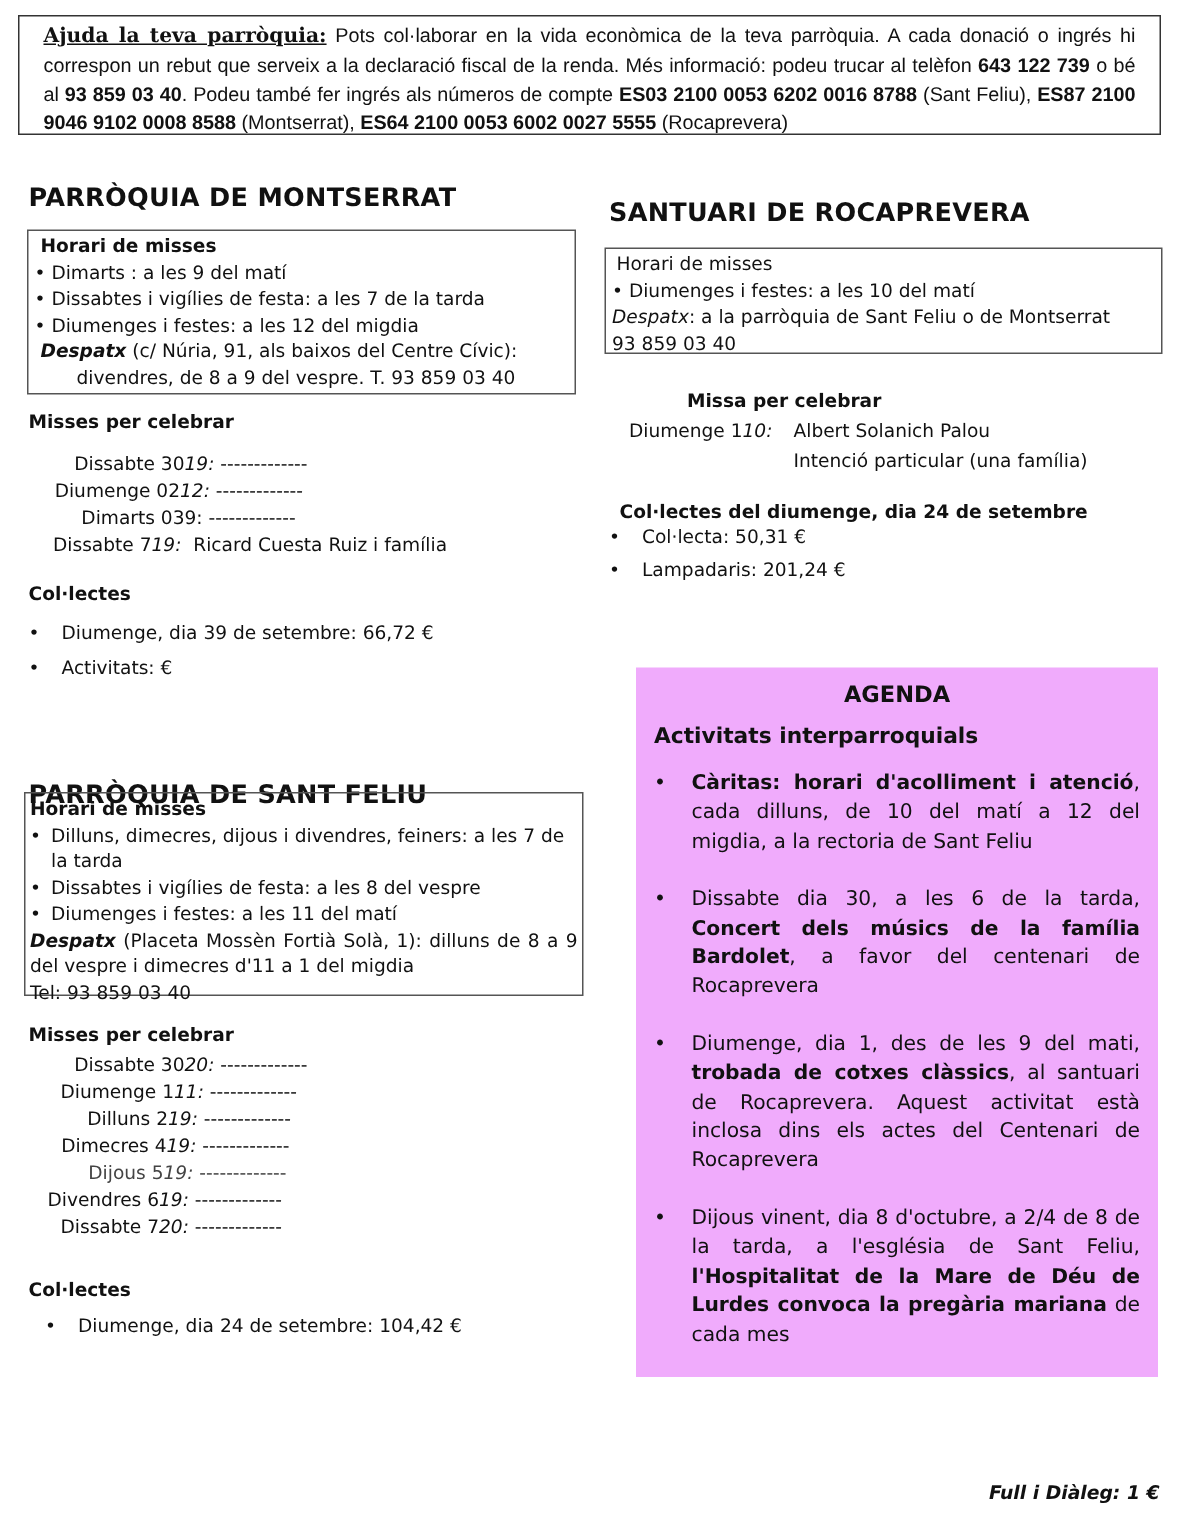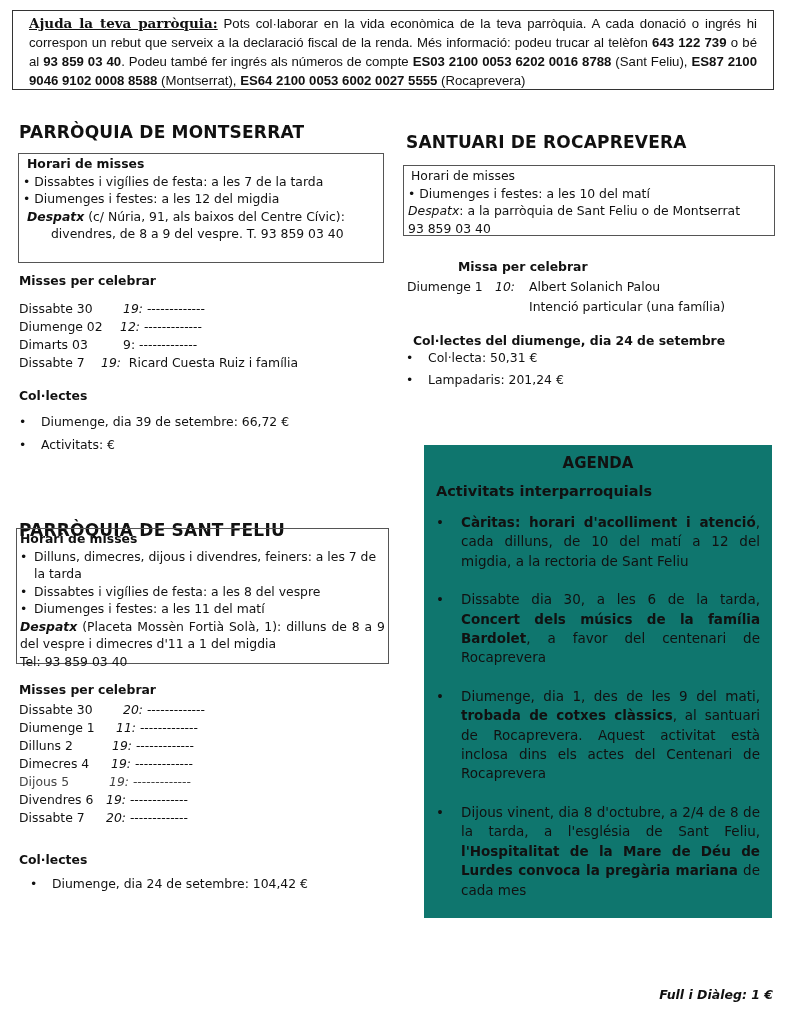--- a/index.html
+++ b/index.html
@@ -11,21 +11,21 @@
             text-align:justify; }
   .topbox b { font-weight:bold; }
   .topbox .lead { font-family:"DejaVu Serif", serif; font-weight:bold; font-size:13.5px; text-decoration:underline; }
   .h1 { font-family:"DejaVu Sans", sans-serif; font-weight:bold; font-size:17px; letter-spacing:0.2px; }
   .sched { border:1px solid #555; box-sizing:border-box; font-size:12.4px; line-height:17.5px; padding:1px 4px; }
   .sched .ttl { font-weight:bold; }
   .sched .bul::before { content:"• "; }
   .h3 { font-weight:bold; font-size:12.4px; }
   .txt { font-size:12.4px; line-height:18px; }
   .row { display:flex; white-space:pre; }
-  .row .d { display:inline-block; }
+  .row .d { display:inline-block;text-align:right; }
   .row .t { font-style:italic; display:inline-block; }
   .bl { display:flex; }
   .bl .dot { width:22px; flex:none; }
   .agenda { left:424px; top:445px; width:348px; height:473px; background:#dfe8e4; box-sizing:border-box; padding:8px 12px 0 12px; }
   .agenda .at { text-align:center; font-weight:bold; font-size:15px; margin-top:1px; }
   .agenda .as { font-weight:bold; font-size:14.5px; margin-top:11px; }
   .agenda ul { list-style:none; margin:14px 0 0 0; padding:0; }
   .agenda li { display:flex; font-size:13.5px; line-height:19.4px; margin-bottom:19px; }
   .agenda li .dot { width:25px; flex:none; }
   .agenda li .body { text-align:justify; flex:1; }
@@ -34,20 +34,21 @@
 </head>
 <body>
 
 <div class="abs topbox">
   <span class="lead">Ajuda la teva parròquia:</span><span> Pots col·laborar en la vida econòmica de la teva parròquia. A cada donació o ingrés hi correspon un rebut que serveix a la declaració fiscal de la renda. Més informació: podeu trucar al telèfon </span><b>643 122 739</b><span> o bé al </span><b>93 859 03 40</b><span>. Podeu també fer ingrés als números de compte </span><b>ES03 2100 0053 6202 0016 8788</b><span> (Sant Feliu), </span><b>ES87 2100 9046 9102 0008 8588</b><span> (Montserrat), </span><b>ES64 2100 0053 6002 0027 5555</b><span> (Rocaprevera)</span>
 </div>
 
 <div class="abs h1" style="left:19px; top:122px;">PARRÒQUIA DE MONTSERRAT</div>
 <div class="abs sched" style="left:18px; top:153px; width:366px; height:110px;">
   <div class="ttl" style="padding-left:4px;">Horari de misses</div>
+  <div class="bul">Dimarts : a les 9 del matí</div>
   <div class="bul">Dissabtes i vigílies de festa: a les 7 de la tarda</div>
   <div class="bul">Diumenges i festes: a les 12 del migdia</div>
   <div style="padding-left:4px;"><b><i>Despatx</i></b><span> (c/ Núria, 91, als baixos del Centre Cívic):</span></div>
   <div style="padding-left:28px;">divendres, de 8 a 9 del vespre. T. 93 859 03 40</div>
 </div>
 <div class="abs h3" style="left:19px; top:273px;">Misses per celebrar</div>
 <div class="abs txt" style="left:19px; top:300px;">
   <div class="row"><span class="d" style="width:104px">Dissabte 30</span><span class="t">19:</span><span> -------------</span></div>
   <div class="row"><span class="d" style="width:101px">Diumenge 02</span><span class="t">12:</span><span> -------------</span></div>
   <div class="row"><span class="d" style="width:104px">Dimarts 03</span><span class="t" style="font-style:normal">9:</span><span> -------------</span></div>
@@ -118,21 +119,21 @@
   <div class="bl">
       <span class="dot">•</span>
       <span>Col·lecta: 50,31 €</span>
     </div>
   <div class="bl">
       <span class="dot">•</span>
       <span>Lampadaris:  201,24 €</span>
     </div>
 </div>
 
-<div class="abs agenda" style="background: #0f766e;">
+<div class="abs agenda" style="background: #f0abfc;">
   <div class="at">AGENDA</div>
   <div class="as">Activitats  interparroquials</div>
   <ul>
     <li>
         <span class="dot">•</span>
         <span class="body"><span></span><b>Càritas: horari d'acolliment i atenció</b><span>, cada dilluns, de 10 del matí a 12 del migdia, a la rectoria de Sant Feliu</span></span>
       </li>
     <li>
         <span class="dot">•</span>
         <span class="body"><span>Dissabte dia 30, a les 6 de la tarda, </span><b>Concert dels músics de la família Bardolet</b><span>, a favor del centenari de Rocaprevera</span></span>

